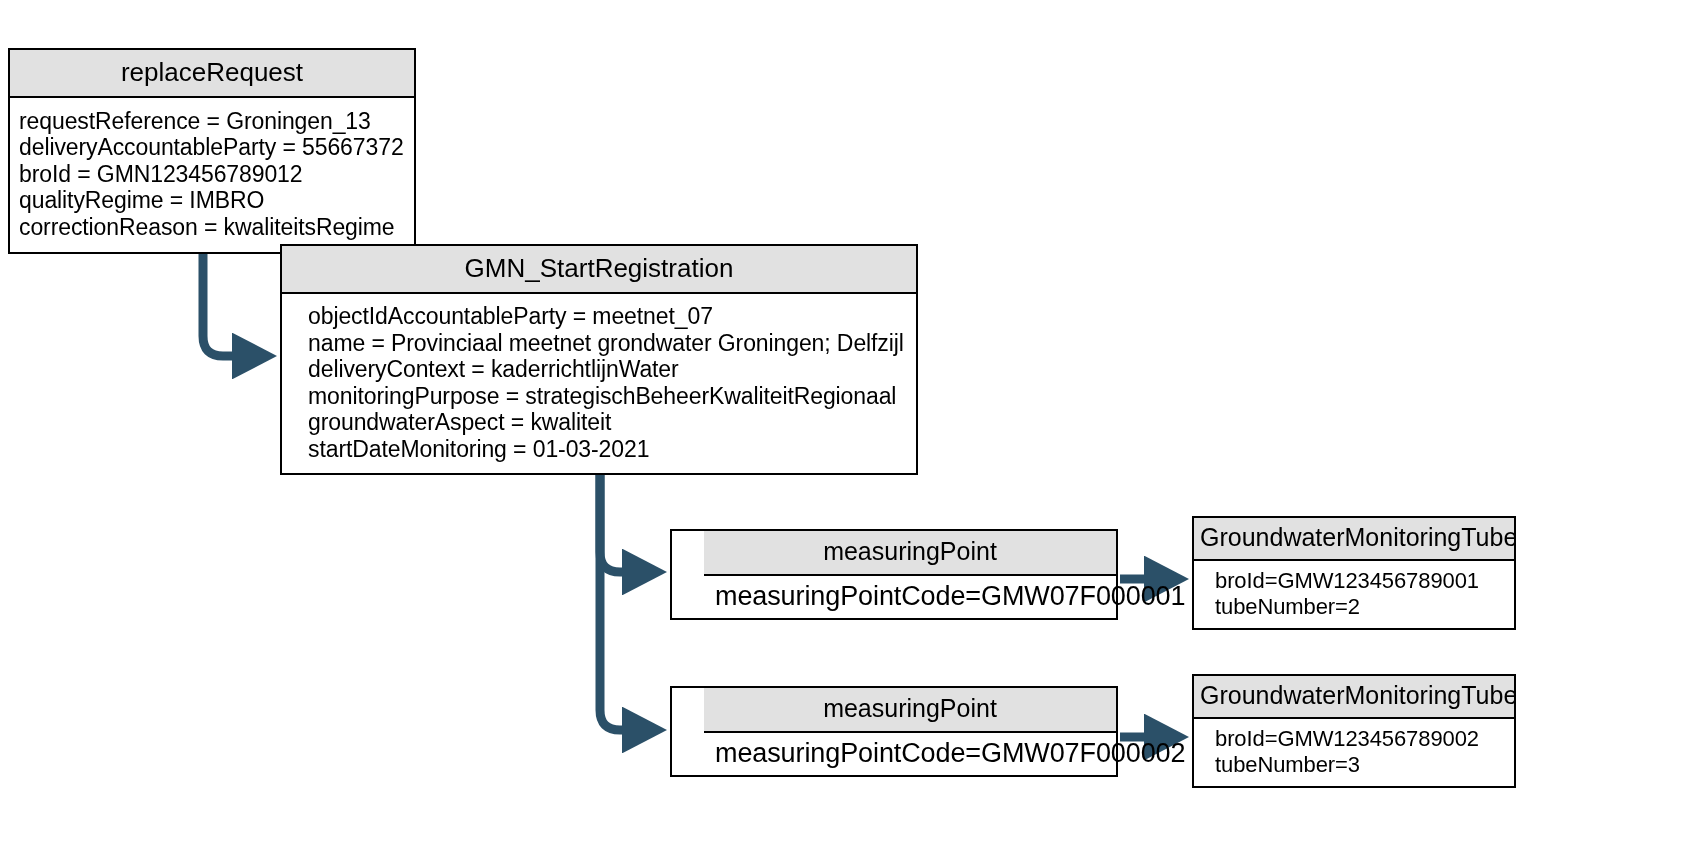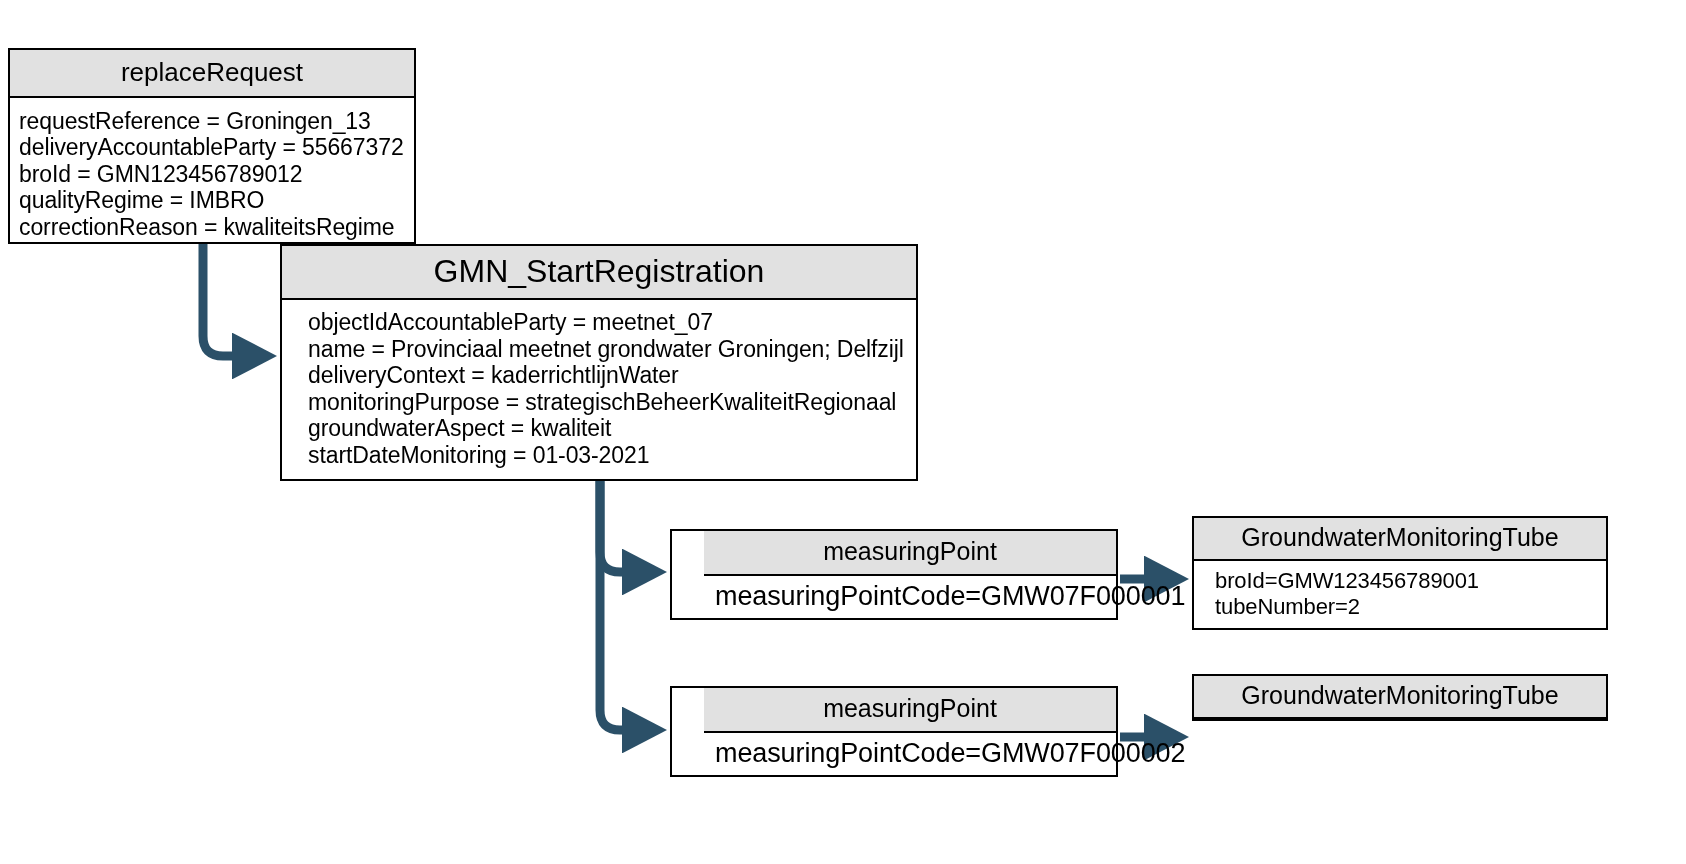--- a/index.html
+++ b/index.html
@@ -54,43 +54,43 @@
     line-height: 26.2px;
     white-space: nowrap;
     letter-spacing: -0.1px;
   }
 
   
   #node-replace-request {
     left: 8px;  top: 2px;  width: 408px; margin-top: 46px;
   }
   #node-replace-request .node-header { font-size: 26px; padding: 9px 6px 11px 6px; }
-  #node-replace-request .node-body   { padding: 10px 8px 2px 9px; }
+  #node-replace-request .node-body   { padding: 10px 8px 12px 9px; }
   #node-replace-request .attr        { font-size: 23px; line-height: 26.4px; }
 
   #node-gmn-startregistration {
     left: 280px; top: 244px; width: 638px;
   }
-  #node-gmn-startregistration .node-header { font-size: 32px; padding: 9px 6px 11px 6px; }
+  #node-gmn-startregistration .node-header { font-size: 26px; padding: 9px 6px 11px 6px; }
   #node-gmn-startregistration .node-body   { padding: 9px 8px 11px 26px; }
   #node-gmn-startregistration .attr        { font-size: 23px; line-height: 26.5px; }
 
   .node-measuring-point {
     width: 448px;
     padding-left: 32px;
   }
   .node-measuring-point .node-header { font-size: 25px; padding: 8px 6px 10px 6px; }
   .node-measuring-point .node-body   { padding: 7px 8px 9px 11px; }
   .node-measuring-point .attr        { font-size: 27px; line-height: 26px; }
 
   #node-measuring-point-1 { left: 670px; top: 529px; }
   #node-measuring-point-2 { left: 670px; top: 686px; }
 
   .node-tube {
-    width: 416px;
+    width: 324px;
   }
   .node-tube .node-header { font-size: 25px; padding: 7px 6px 9px 6px; }
   .node-tube .node-body   { padding: 7px 8px 9px 21px; }
   .node-tube .attr        { font-size: 22px; line-height: 25.5px; }
 
   #node-tube-1 { left: 1192px; top: 516px; }
   #node-tube-2 { left: 1192px; top: 674px; }
 </style>
 </head>
 <body>
@@ -155,15 +155,19 @@
   <div class="node node-tube" id="node-tube-1">
     <div class="node-header">GroundwaterMonitoringTube</div>
     <div class="node-body">
       <div class="attr">broId=GMW123456789001</div>
       <div class="attr">tubeNumber=2</div>
     </div>
   </div>
 
   <div class="node node-tube" id="node-tube-2">
     <div class="node-header">GroundwaterMonitoringTube</div>
+    <div class="node-body">
+      <div class="attr">broId=GMW123456789002</div>
+      <div class="attr">tubeNumber=3</div>
+    </div>
   </div>
 
 </div>
 
 </body></html>

